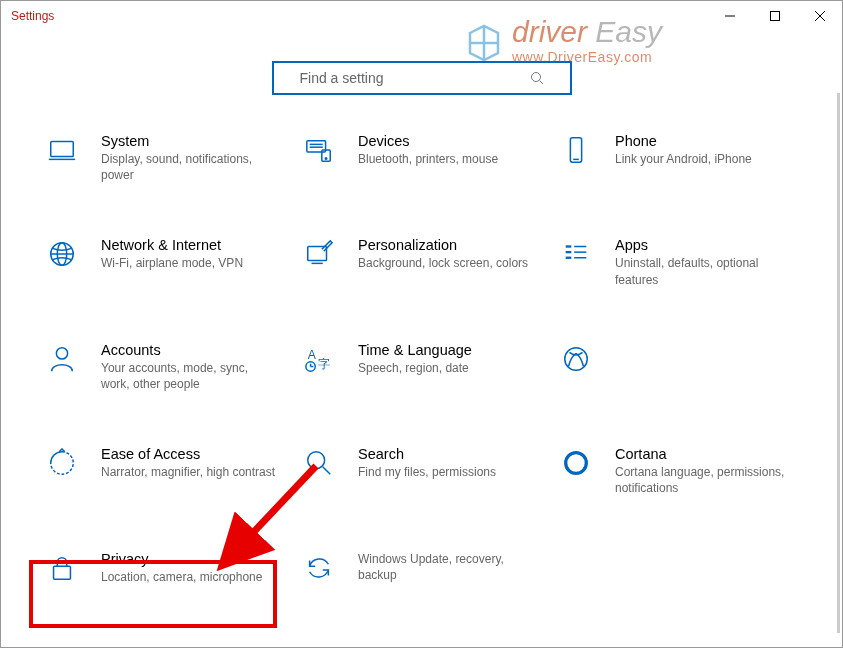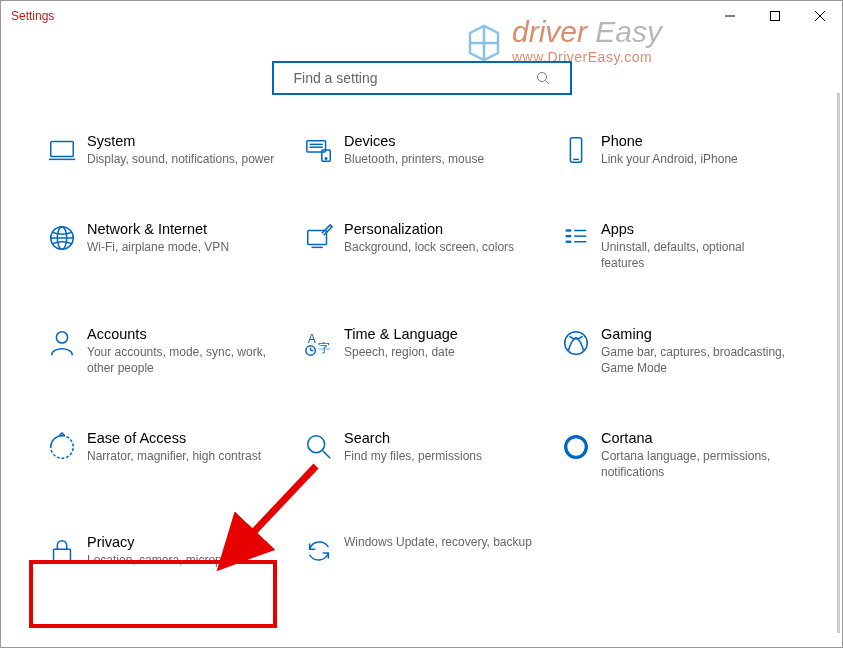--- a/index.html
+++ b/index.html
@@ -2,25 +2,25 @@
 <html><head>
 <meta charset="utf-8">
 <style>
   * { box-sizing: border-box; margin: 0; padding: 0; font-family: "Segoe UI", Arial, sans-serif; }
   body { background: #fff; width: 843px; height: 648px; position: relative; overflow: hidden; border: 1px solid #999; }
   .titlebar { display: flex; align-items: center; height: 30px; padding-left: 10px; }
   .titlebar-title { font-size: 12px; color: #b91c1c; flex: 1; }
   .win-controls { display: flex; }
   .win-btn { width: 45px; height: 30px; display: flex; align-items: center; justify-content: center; }
   .search-wrap { display: flex; justify-content: center; margin-top: 30px; }
-  .search-box { width: 300px; height: 34px; border: 2px solid #0067c0; display: flex; align-items: center; padding: 0 20px; }
+  .search-box { width: 300px; height: 34px; border: 2px solid #0067c0; display: flex; align-items: center; padding: 0 26px; }
   .search-box input { border: none; outline: none; flex: 1; font-size: 14px; color: #666; }
   .search-box input::placeholder { color: #666; }
   .grid { padding: 30px 40px 20px 40px; display: grid; grid-template-columns: repeat(3, 1fr); column-gap: 10px; row-gap: 38px; }
-  .tile { display: flex; align-items: flex-start; gap: 8px; padding: 8px 4px; position: relative; }
+  .tile { display: flex; align-items: flex-start; gap: 22px; padding: 8px 4px; position: relative; }
   .tile-icon { width: 34px; height: 34px; flex-shrink: 0; color: #0067c0; display: flex; align-items: center; justify-content: center; }
   .tile-icon svg { width: 30px; height: 30px; stroke: #0067c0; fill: none; stroke-width: 1.6; }
   .tile-text { flex: 1; padding-right: 8px; }
   .tile-title { font-size: 14.5px; color: #000; margin-bottom: 2px; }
   .tile-desc { font-size: 12px; color: #666; line-height: 1.35; }
   .highlight-box { position: absolute; border: 4px solid #e60000; top: 559px; left: 28px; width: 248px; height: 68px; pointer-events: none; }
   .arrow { position: absolute; top: 455px; left: 210px; width: 120px; height: 120px; pointer-events: none; }
   .scrollbar { position: absolute; right: 2px; top: 92px; width: 3px; height: 540px; background: #ccc; }
   .watermark { position: absolute; top: 14px; right: 50px; width: 280px; height: 60px; opacity: 0.6; pointer-events: none; }
   .watermark .big { font-size: 30px; font-style: italic; color: #888; font-weight: 300; }
@@ -197,24 +197,20 @@
 
   <div class="tile">
     <div class="tile-icon">
         <svg viewBox="0 0 32 32">
           <circle cx="16" cy="16" r="12"></circle>
           <path d="M9 9 C14 13 18 13 23 9" fill="none"></path>
           <path d="M8 24 C10 16 13 12 16 10" fill="none"></path>
           <path d="M24 24 C22 16 19 12 16 10" fill="none"></path>
         </svg>
       </div>
-    <div class="tile-text">
-        <div class="tile-title">Gaming</div>
-        <div class="tile-desc">Game bar, captures, broadcasting, Game Mode</div>
-      </div>
   </div>
 
   <div class="tile">
     <div class="tile-icon">
         <svg viewBox="0 0 32 32">
           <path d="M16 4 A12 12 0 1 1 4 16" fill="none" stroke-dasharray="3 2"></path>
           <path d="M16 4 A12 12 0 0 0 4 16" fill="none"></path>
           <polyline points="13,4 16,1 19,4" fill="none"></polyline>
         </svg>
       </div>

